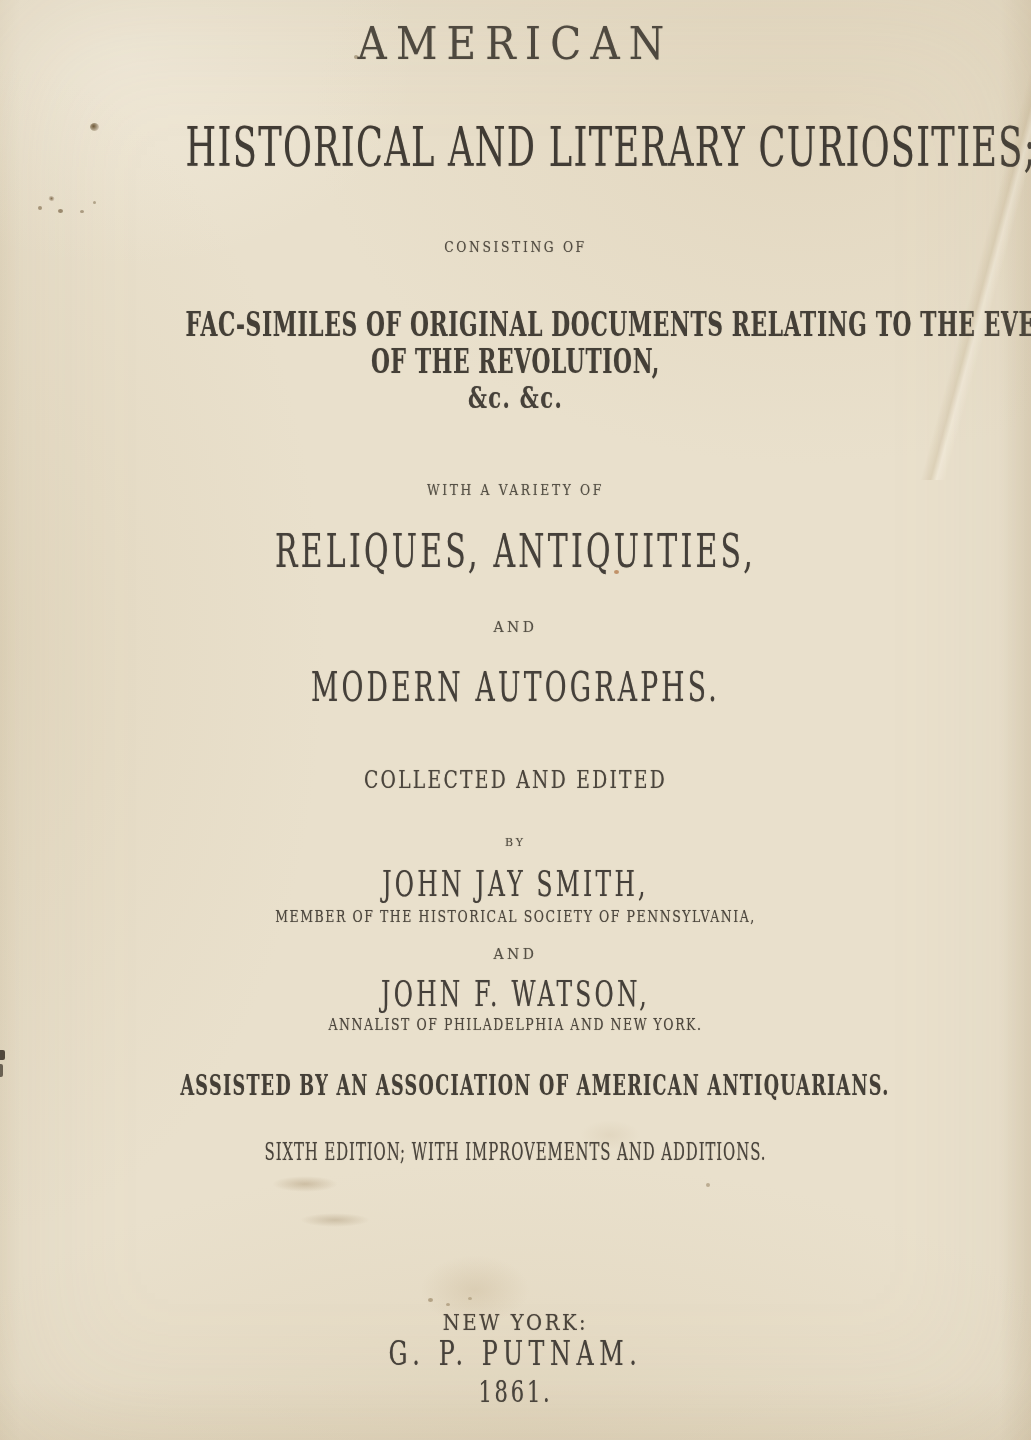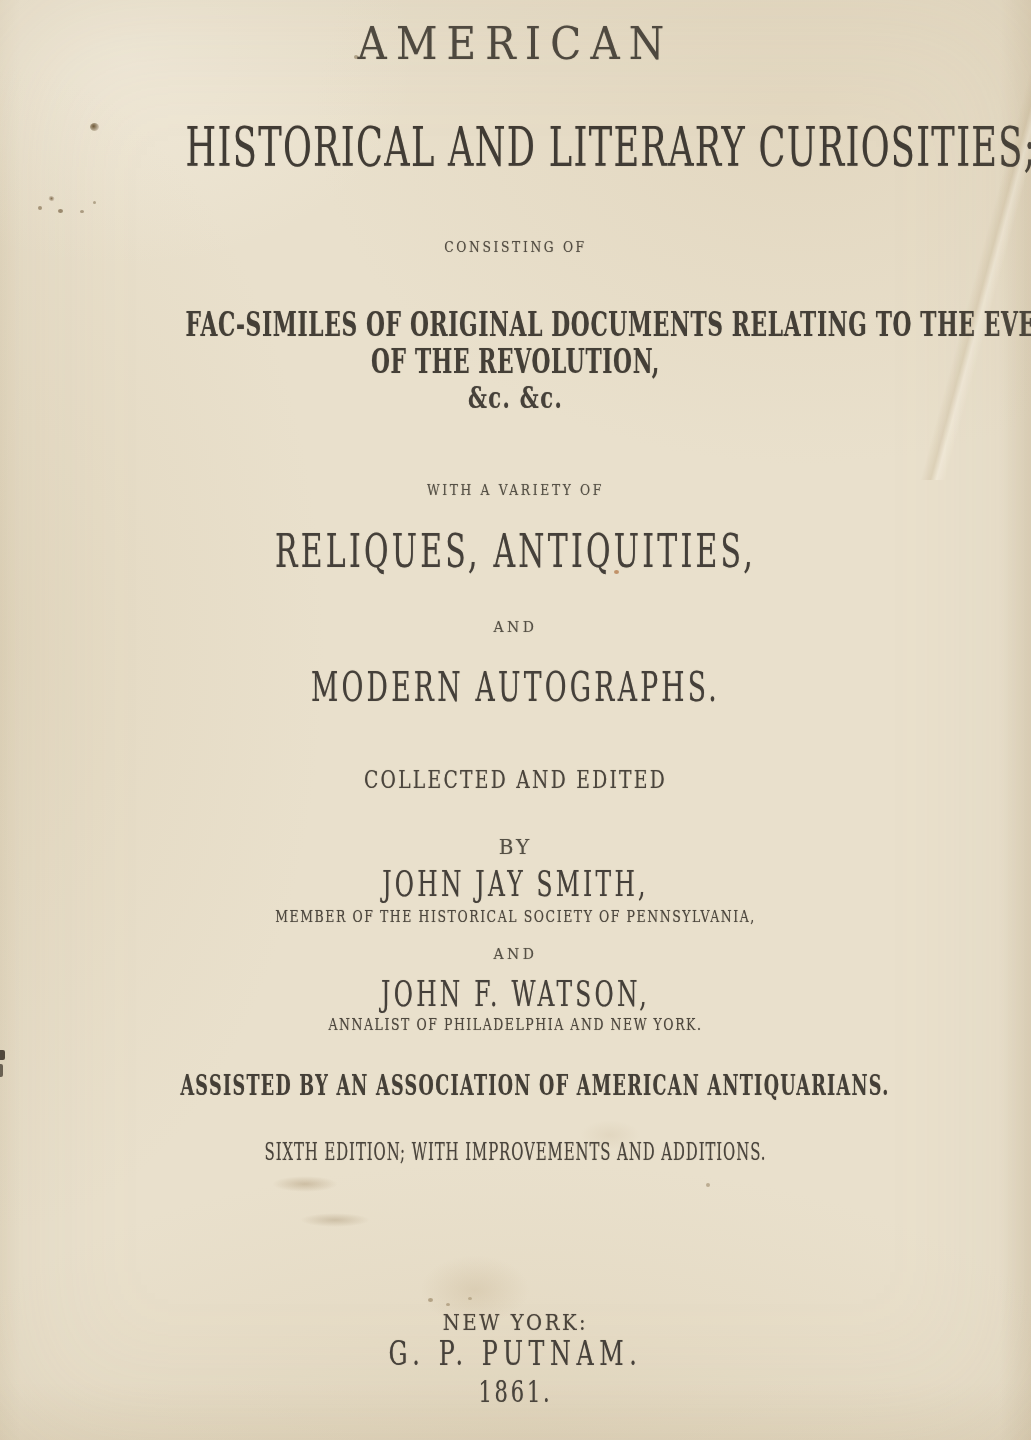--- a/index.html
+++ b/index.html
@@ -34,21 +34,21 @@
   .l-maintitle  {top:120px; font-size:55px; letter-spacing:2px;  transform:scaleX(0.64); color:#413c35;}
   .l-consisting {top:240px; font-size:14px; letter-spacing:3px;  transform:scaleX(0.88); color:#524c42;}
   .l-contents1  {top:307px; font-size:34px; letter-spacing:1px;  transform:scaleX(0.64); font-weight:700; color:#443f37;}
   .l-contents2  {top:344px; font-size:34px; letter-spacing:1px;  transform:scaleX(0.64); font-weight:700; color:#443f37;}
   .l-etc        {top:383px; font-size:30px; letter-spacing:2px;  transform:scaleX(0.70); font-weight:700; color:#46413a;}
   .l-variety    {top:483px; font-size:14px; letter-spacing:3px;  transform:scaleX(0.88); color:#555045;}
   .l-reliques   {top:528px; font-size:46px; letter-spacing:5px;  transform:scaleX(0.65); color:#45403a;}
   .l-and1       {top:620px; font-size:14px; letter-spacing:3.5px;color:#555045;}
   .l-autographs {top:667px; font-size:41px; letter-spacing:5px;  transform:scaleX(0.65); color:#45403a;}
   .l-collected  {top:767px; font-size:25px; letter-spacing:3px;  transform:scaleX(0.75); color:#4a443c;}
-  .l-by         {top:837px; font-size:20px; letter-spacing:3px;  color:#555045;}
+  .l-by         {top:837px; font-size:11px; letter-spacing:3px;  color:#555045;}
   .l-editor1    {top:866px; font-size:36px; letter-spacing:5px;  transform:scaleX(0.65); color:#45403a;}
   .l-editor1t   {top:909px; font-size:16px; letter-spacing:2px;  transform:scaleX(0.78); color:#4d473e;}
   .l-and2       {top:947px; font-size:14px; letter-spacing:3.5px;color:#555045;}
   .l-editor2    {top:976px; font-size:36px; letter-spacing:5px;  transform:scaleX(0.65); color:#45403a;}
   .l-editor2t   {top:1017px;font-size:16px; letter-spacing:2px;  transform:scaleX(0.78); color:#4d473e;}
   .l-assisted   {top:1072px;font-size:27px; letter-spacing:2px;  transform:scaleX(0.65); font-weight:700; color:#443f37;}
   .l-edition    {top:1140px;font-size:24px; letter-spacing:1.5px;transform:scaleX(0.62); color:#4a443c;}
   .l-city       {top:1311px;font-size:23px; letter-spacing:3px;  transform:scaleX(0.85); color:#4a443c;}
   .l-publisher  {top:1336px;font-size:34px; letter-spacing:8px;  transform:scaleX(0.70); color:#45403a;}
   .l-year       {top:1377px;font-size:30px; letter-spacing:4px;  transform:scaleX(0.70); color:#45403a;}

